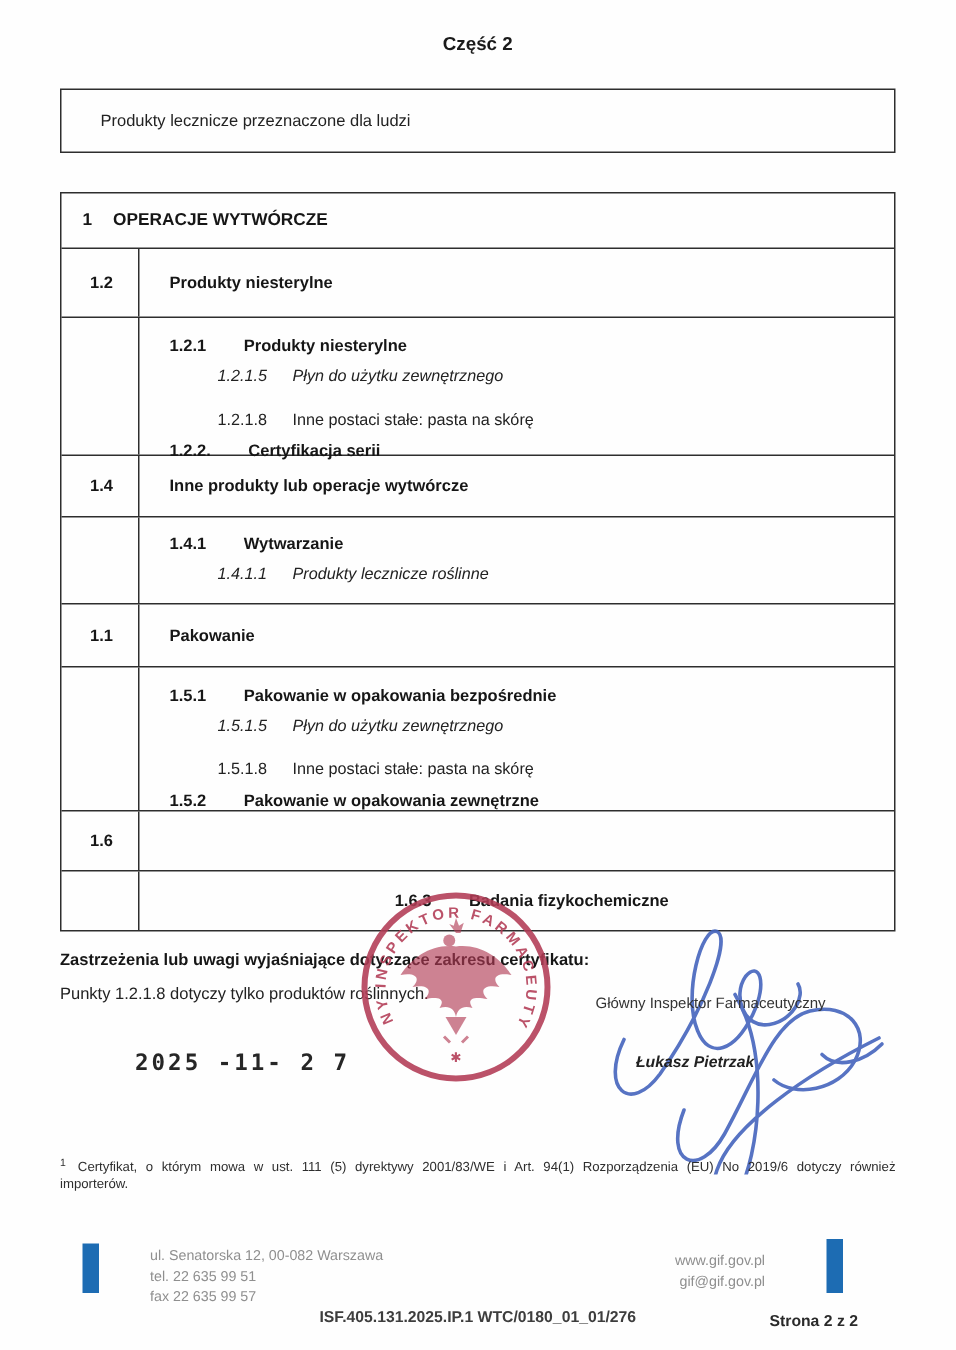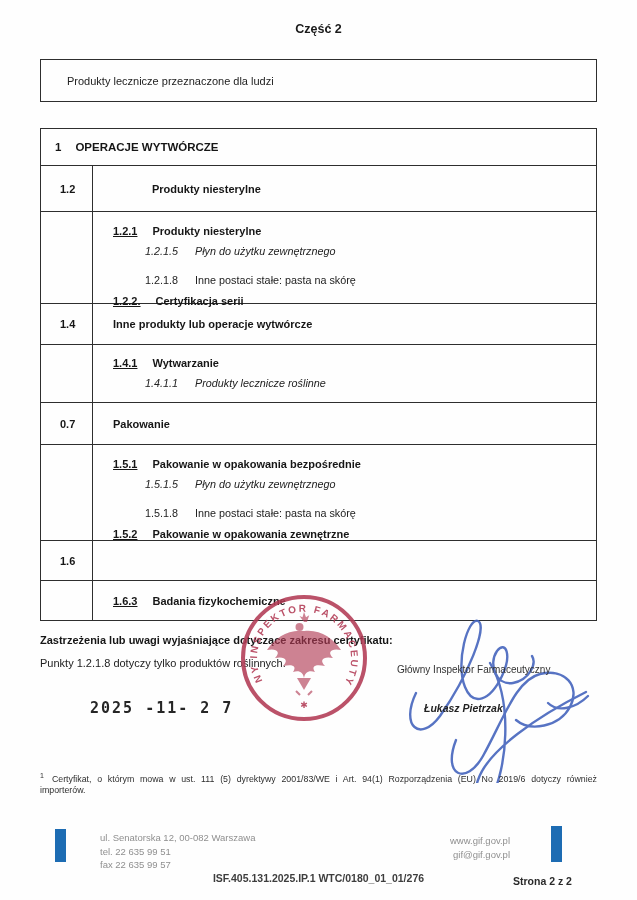--- a/index.html
+++ b/index.html
@@ -48,32 +48,32 @@
     padding-left: 19px; padding-top: 0;
     display: flex; align-items: center;
     font-weight: 700; font-size: 11px; color: #161616;
   }
   .content-cell { flex: 1; }
   .title-cell {
     display: flex; align-items: center;
     padding-left: 20px;
     font-weight: 700; font-size: 11px; color: #161616;
   }
-  .row-simple-a { height: 46px; gap: 39px; }
+  .row-simple-a { height: 46px; }
   .row-block-b  { height: 92px; }
   .row-simple-c { height: 41px; }
   .row-block-d  { height: 58px; }
   .row-simple-e { height: 42px; }
   .row-block-f  { height: 96px; }
   .row-simple-g { height: 40px; }
   .row-block-h  { height: 40px; }
 
   .block { padding: 13px 0 0 20px; font-size: 11px; }
   .line-heading { font-weight: 700; color: #161616; }
-  .line-heading .code { display: inline-block; margin-right: 15px; text-decoration: underline; }
+  .line-heading .code { display: inline-block; margin-right: 25px; }
   .line-sub { font-weight: 400; color: #222; padding-left: 32px; margin-top: 17px; font-size: 10.8px; }
   .line-sub .code { display: inline-block; width: 50px; }
   .line-heading + .line-sub { margin-top: 8px; font-style: italic; }
   .line-sub + .line-heading { margin-top: 9px; }
   .row-block-h .block, .row-block-d .block { padding-top: 12px; }
   .row-block-h .block { display:flex; align-items:center; padding-top:0; height:100%; }
 
   
   .remarks-heading {
     left: 40px; top: 634px; width: 420px;
@@ -191,21 +191,21 @@
           <span class="code">1.4.1</span><span>Wytwarzanie</span>
         </div>
         <div class="line-sub">
           <span class="code">1.4.1.1</span><span>Produkty lecznicze roślinne</span>
         </div>
       </div>
     </div>
   </div>
 
   <div class="t-row row-simple-e">
-    <div class="num-cell">0.7</div>
+    <div class="num-cell">1.1</div>
     <div class="content-cell title-cell">Pakowanie</div>
   </div>
 
   <div class="t-row row-block-f">
     <div class="num-cell"></div>
     <div class="content-cell">
       <div class="block">
         <div class="line-heading">
           <span class="code">1.5.1</span><span>Pakowanie w opakowania bezpośrednie</span>
         </div>
@@ -222,21 +222,21 @@
     </div>
   </div>
 
   <div class="t-row row-simple-g">
     <div class="num-cell">1.6</div>
   </div>
 
   <div class="t-row row-block-h">
     <div class="num-cell"></div>
     <div class="content-cell">
-      <div class="block" style="padding-left:20px;">
+      <div class="block" style="padding-left:20px;justify-content:center;">
         <div class="line-heading">
           <span class="code">1.6.3</span><span>Badania fizykochemiczne</span>
         </div>
       </div>
     </div>
   </div>
 
 </div>
 
 <div class="abs remarks-heading">Zastrzeżenia lub uwagi wyjaśniające dotyczące zakresu certyfikatu:</div>

